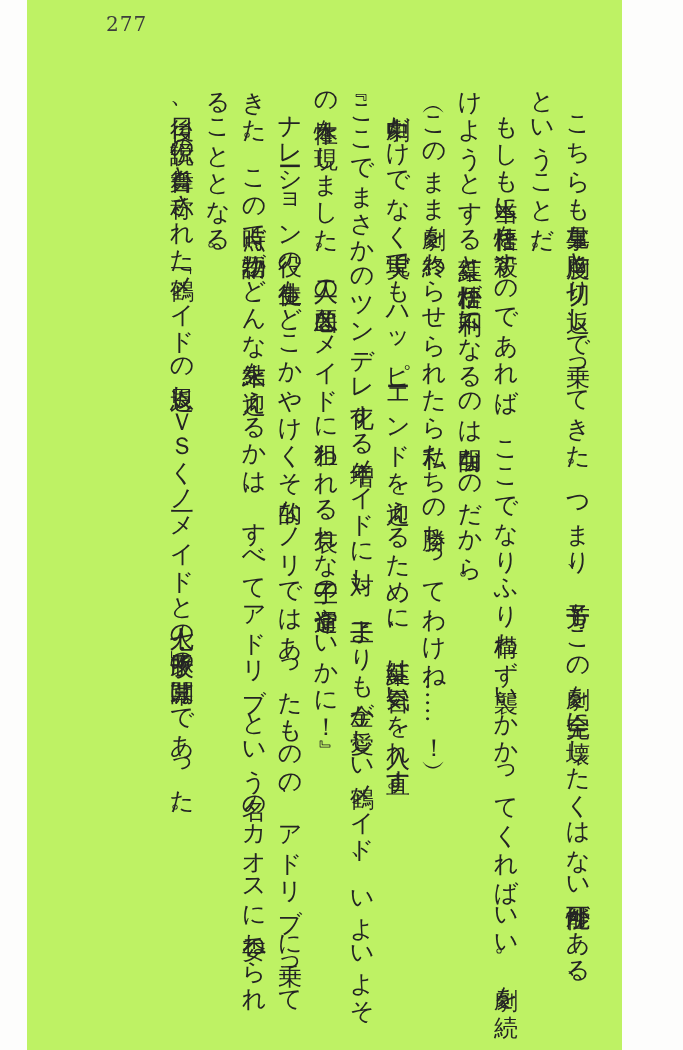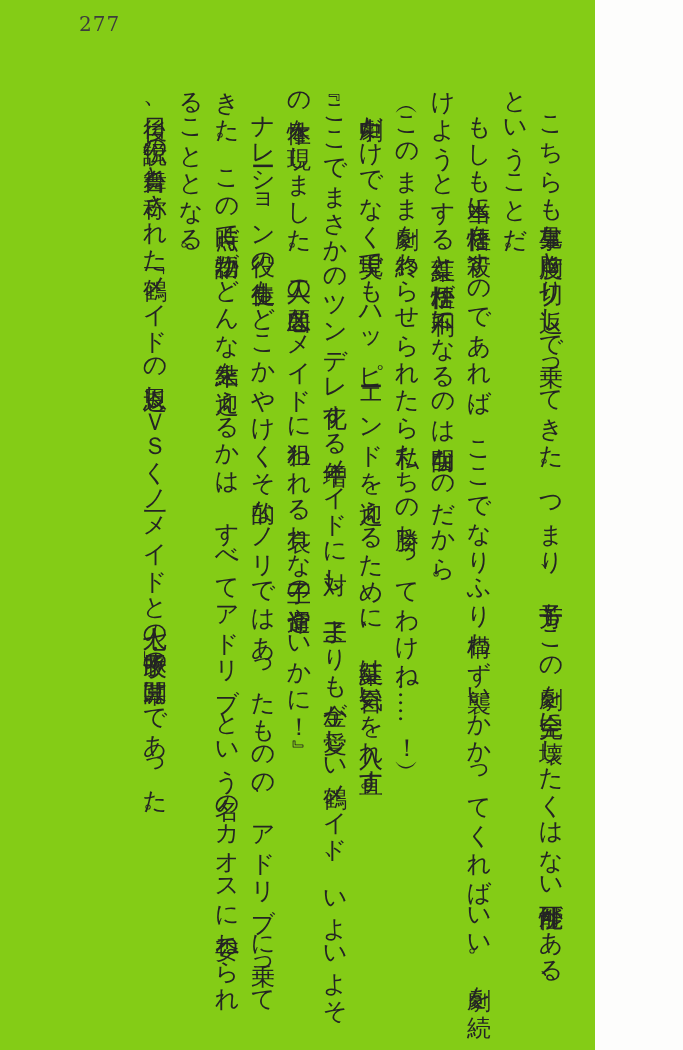--- a/index.html
+++ b/index.html
@@ -9,22 +9,23 @@
   body {
     width: 683px;
     height: 1050px;
     background: #fdfdfc;
     overflow: hidden;
   }
   .book-page {
     position: relative;
     width: 595px;
     height: 1050px;
-    background: #84cc16;
+    background: #bef264;
     font-family: "DejaVu Serif", "Liberation Serif", serif;
+    margin-left: 27px;
   }
   .page-number {
     position: absolute;
     top: 12px;
     left: 79px;
     font-size: 20px;
     color: #3d3d3d;
     letter-spacing: 1px;
     font-family: "DejaVu Serif", "Liberation Serif", serif;
   }

